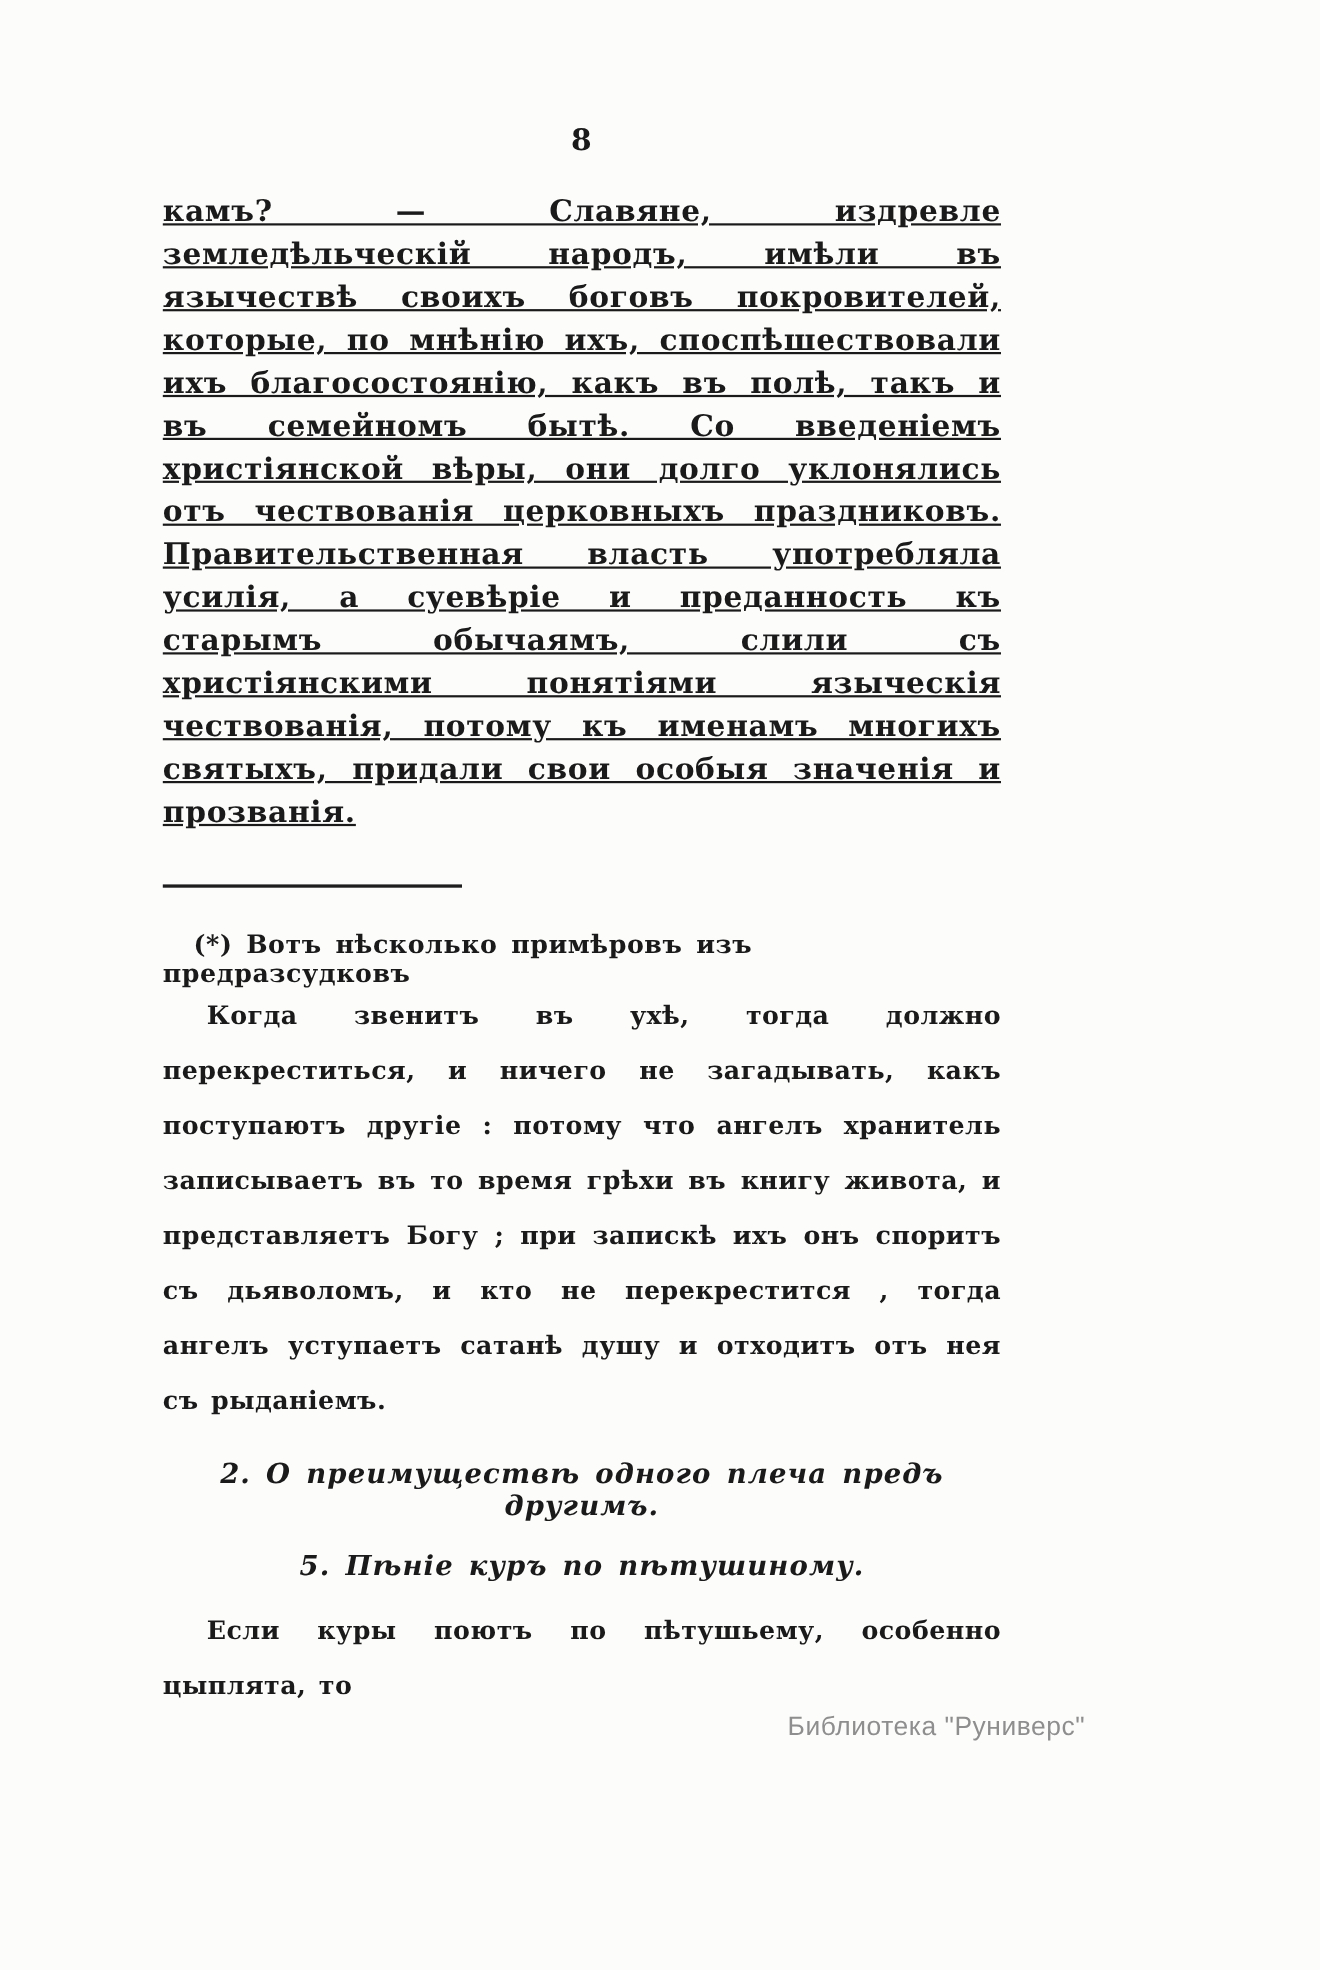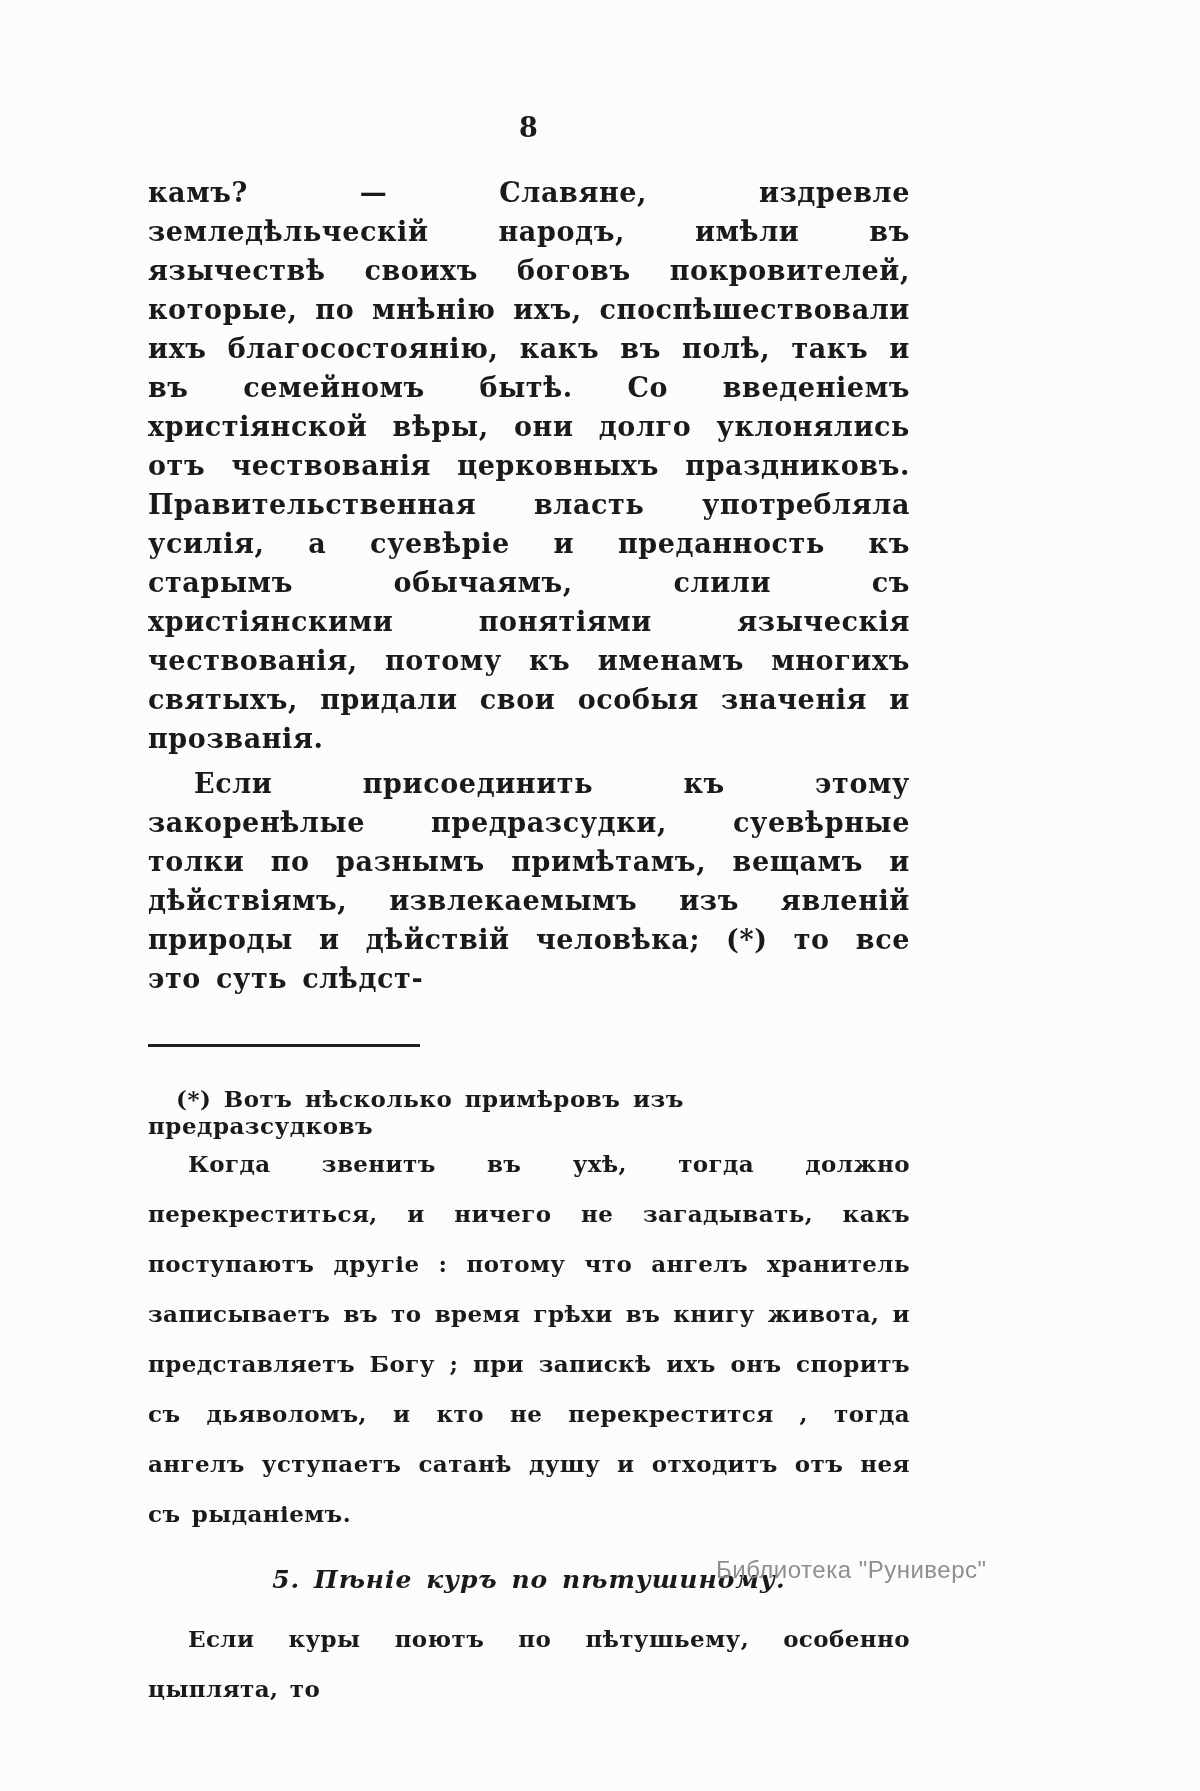--- a/index.html
+++ b/index.html
@@ -29,20 +29,21 @@
     letter-spacing: 1px;
   }
   .para {
     font-size: 27px;
     font-weight: bold;
     line-height: 39px;
     text-align: justify;
     letter-spacing: 0.6px;
     word-spacing: 5px;
     margin: 0;
+    text-decoration: underline;
   }
   .para.indent {
     text-indent: 46px;
     margin-top: 6px;
   }
   .footnote-rule {
     width: 272px;
     height: 3px;
     background: #1d1d1d;
     margin: 46px 0 38px 0;
@@ -88,29 +89,29 @@
 </style>
 </head>
 <body>
 
 <div class="scan-page">
 
   <div class="page-number">8</div>
 
   <p class="para">камъ? — Славяне, издревле земледѣльческій народъ, имѣли въ язычествѣ своихъ боговъ покровителей, которые, по мнѣнію ихъ, споспѣшествовали ихъ благосостоянію, какъ въ полѣ, такъ и въ семейномъ бытѣ. Со введеніемъ христіянской вѣры, они долго уклонялись отъ чествованія церковныхъ праздниковъ. Правительственная власть употребляла усилія, а суевѣріе и преданность къ старымъ обычаямъ, слили съ христіянскими понятіями языческія чествованія, потому къ именамъ многихъ святыхъ, придали свои особыя значенія и прозванія.</p>
 
-  <p class="para indent">Если присоединить къ этому закоренѣлые предразсудки, суевѣрные толки по разнымъ примѣтамъ, вещамъ и дѣйствіямъ, извлекаемымъ изъ явленій природы и дѣйствій человѣка; (*) то все это суть слѣдст-</p>
 
   <div class="footnote-rule"></div>
 
   <p class="fn-intro">(*) Вотъ нѣсколько примѣровъ изъ предразсудковъ</p>
 
 
   <p class="fn-body">Когда звенитъ въ ухѣ, тогда должно перекреститься, и ничего не загадывать, какъ поступаютъ другіе : потому что ангелъ хранитель записываетъ въ то время грѣхи въ книгу живота, и представляетъ Богу ; при запискѣ ихъ онъ споритъ съ дьяволомъ, и кто не перекрестится , тогда ангелъ уступаетъ сатанѣ душу и отходитъ отъ нея съ рыданіемъ.</p>
 
+  <div class="fn-heading">2. О преимуществѣ одного плеча предъ другимъ.</div>
 
 
   <div class="fn-heading">5. Пѣніе куръ по пѣтушиному.</div>
 
   <p class="fn-body">Если куры поютъ по пѣтушьему, особенно цыплята, то</p>
 
 </div>
 
 <div class="watermark">Библиотека "Руниверс"</div>
 

